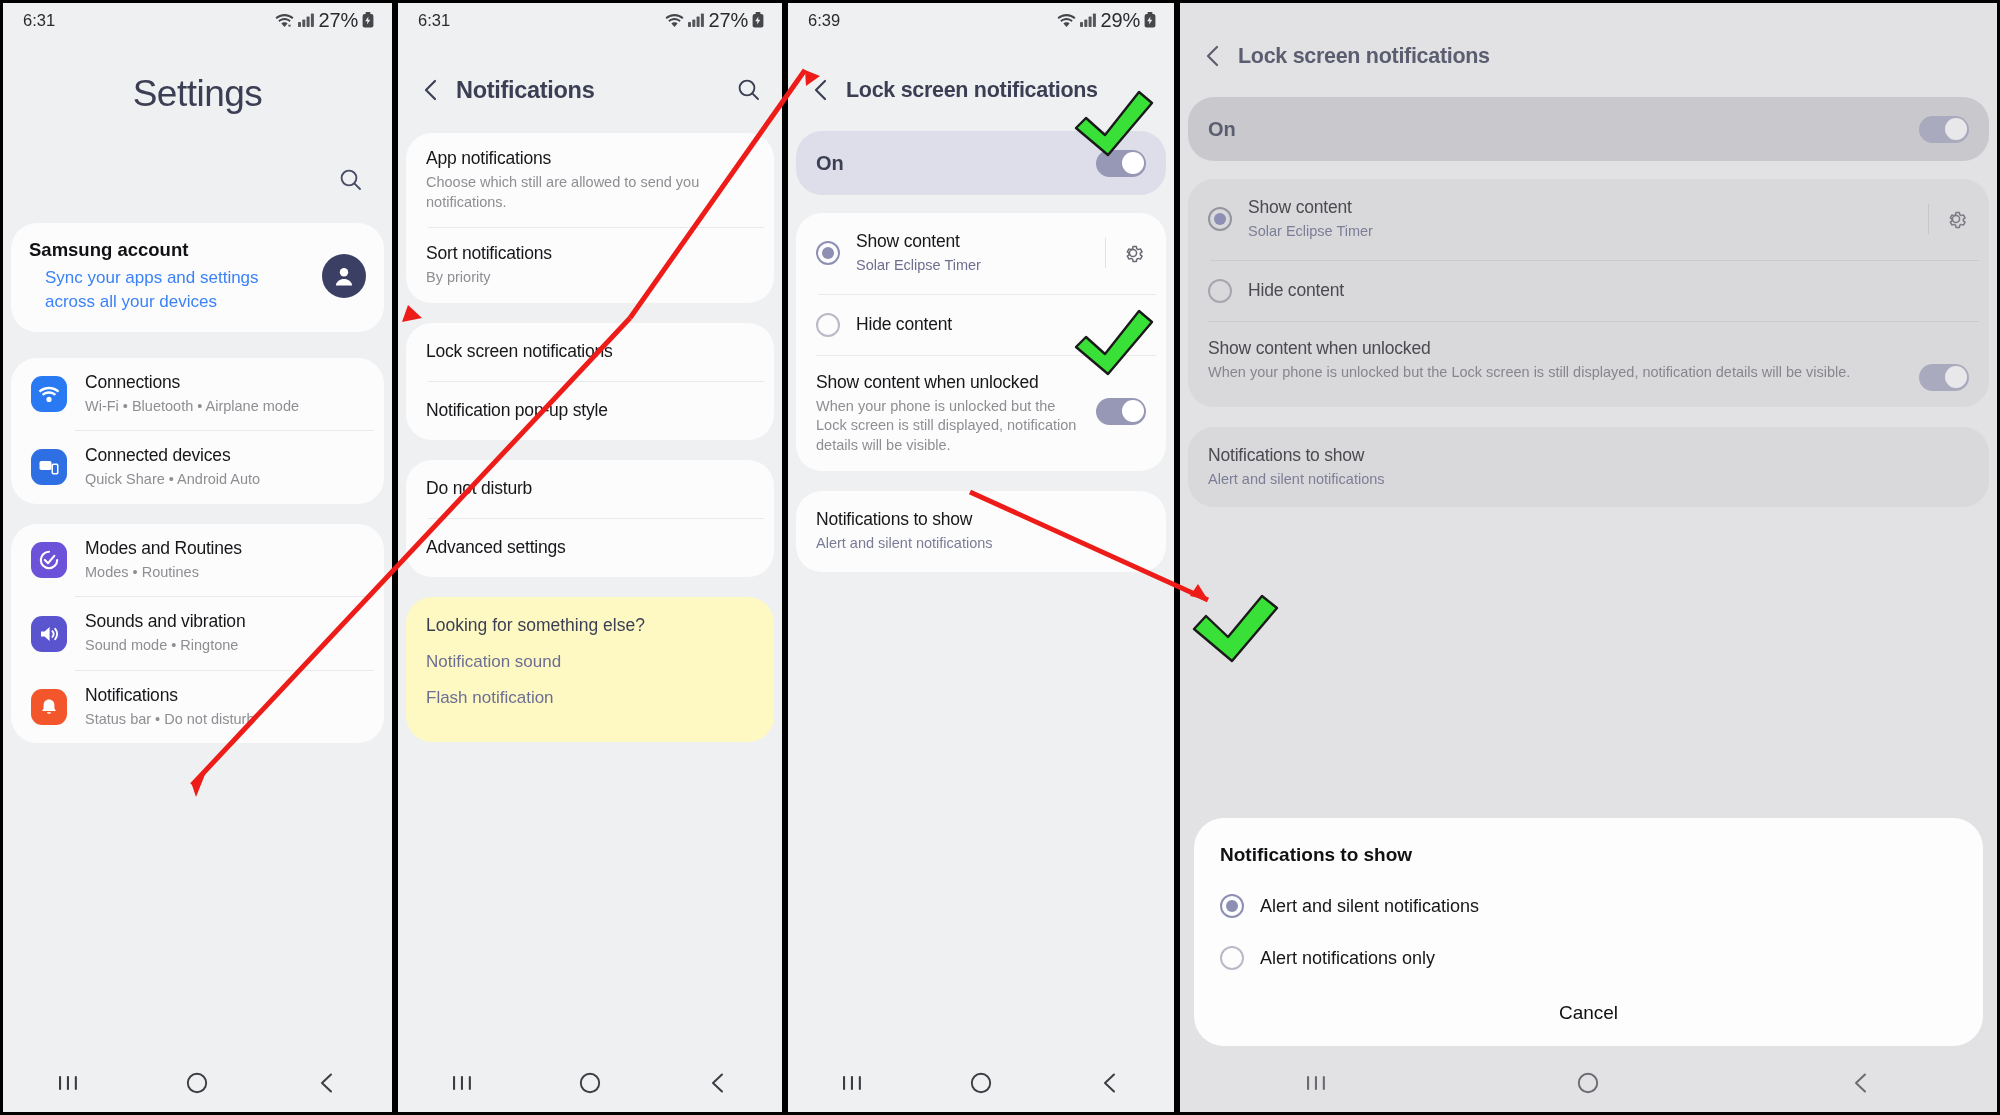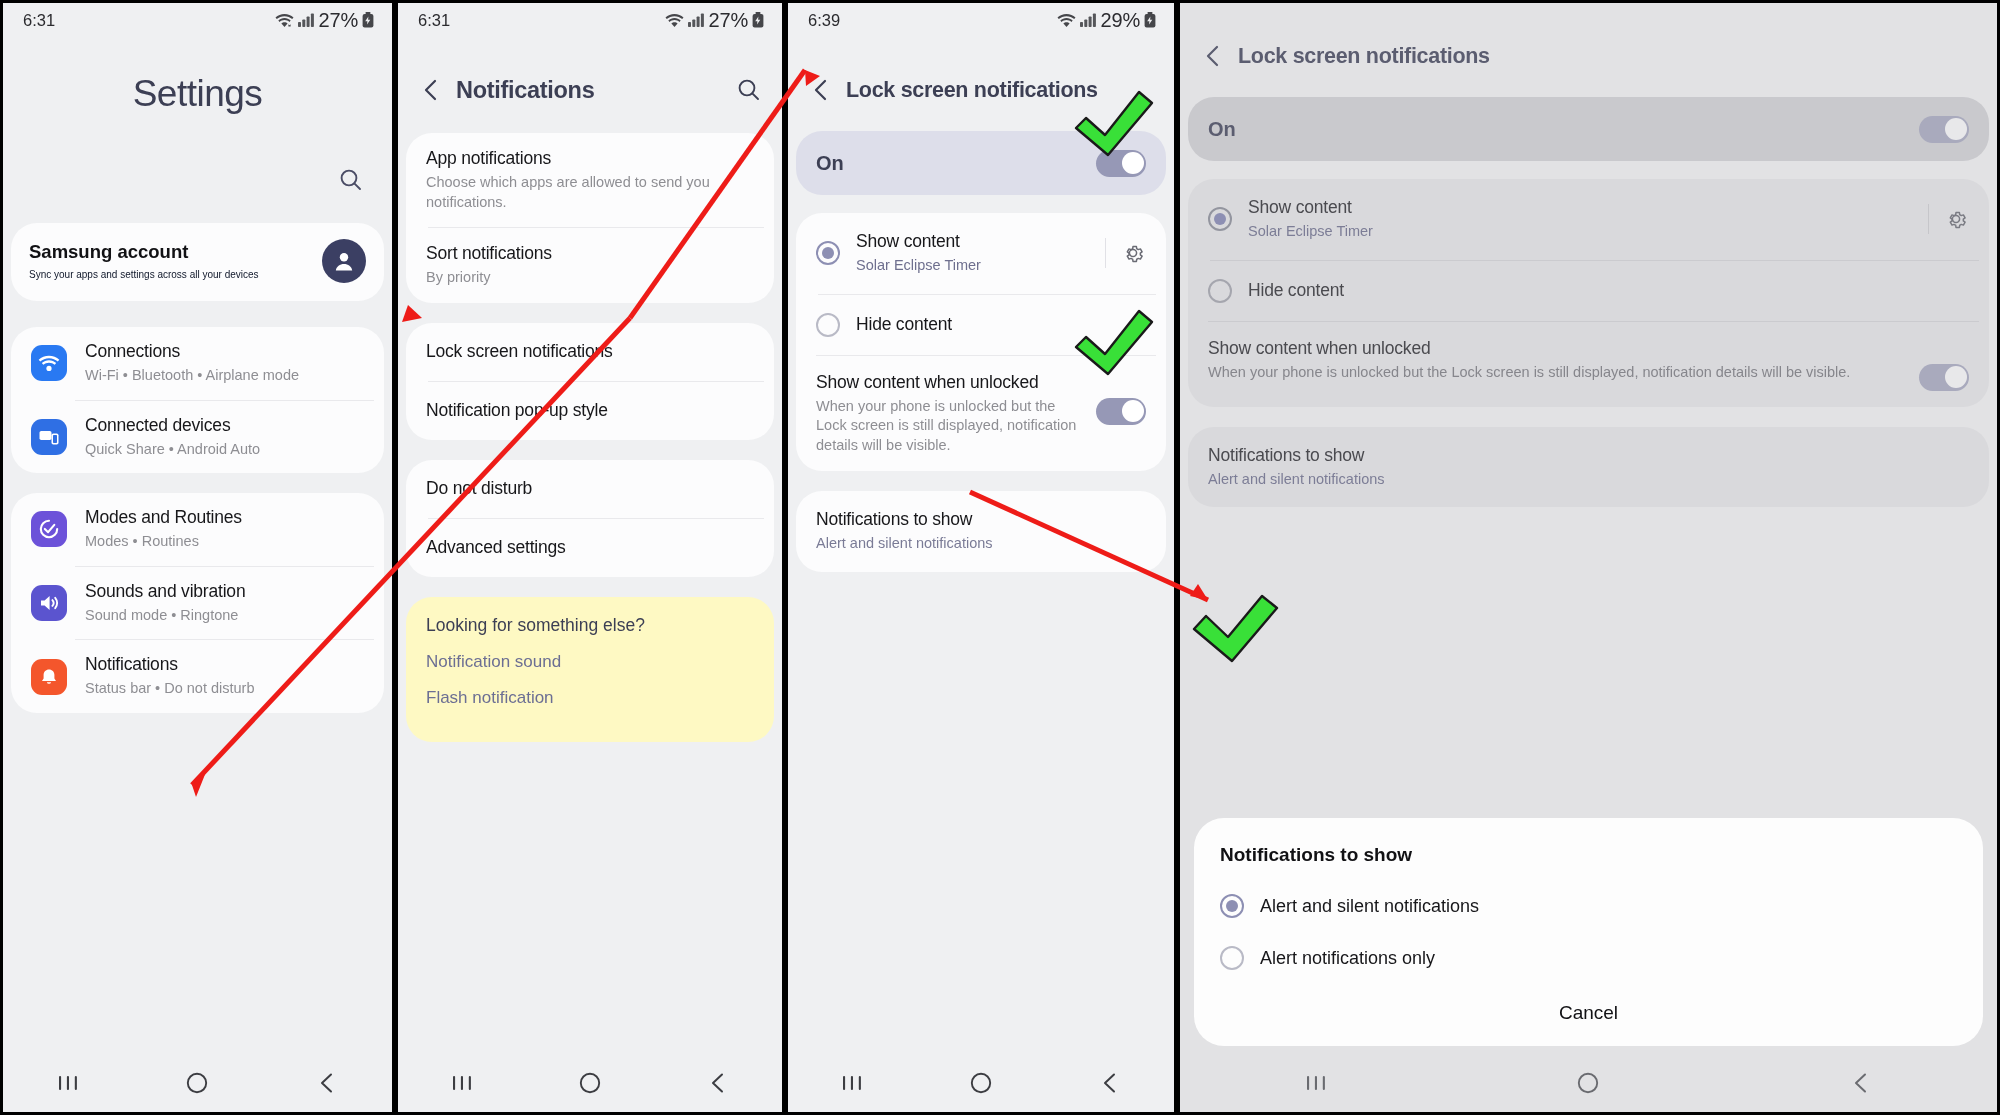--- a/index.html
+++ b/index.html
@@ -102,21 +102,21 @@
   .t-sub.violet2 { color: #7a7b96; }
 
   
   .acct-card {
     background: #fcfcfd; border-radius: 26px;
     margin: 0 8px 12px 8px;
     display: flex; align-items: center;
     padding: 16px 18px 18px 18px;
   }
   .acct-name { font-size: 18.5px; font-weight: bold; color: #111114; }
-  .acct-sub { font-size: 10px; color: #0f172a; margin-top: 5px; line-height: 1.4; }
+  .acct-sub { font-size: 17px; color: #3b82f6; margin-top: 5px; line-height: 1.4; margin-left: 16px; }
   .avatar {
     width: 44px; height: 44px; border-radius: 50%;
     background: #3b3f63; flex: 0 0 auto; margin-left: 12px;
     display:flex; align-items:center; justify-content:center;
   }
 
   
   .sicon {
     width: 36px; height: 36px; border-radius: 11px;
     flex: 0 0 auto; margin-right: 18px;
@@ -404,21 +404,21 @@
           </svg>
       </span>
     </div>
 
     <div style="height:12px"></div>
 
     <div class="card">
       <div class="row p2row">
         <div class="texts">
           <div class="t-main">App notifications</div>
-          <div class="t-sub">Choose which apps are allowed to send you notifications.</div>
+          <div class="t-sub">Choose which still are allowed to send you notifications.</div>
         </div>
       </div>
       <div class="divider"></div>
       <div class="row p2row">
         <div class="texts">
           <div class="t-main">Sort notifications</div>
           <div class="t-sub">By priority</div>
         </div>
       </div>
     </div>

